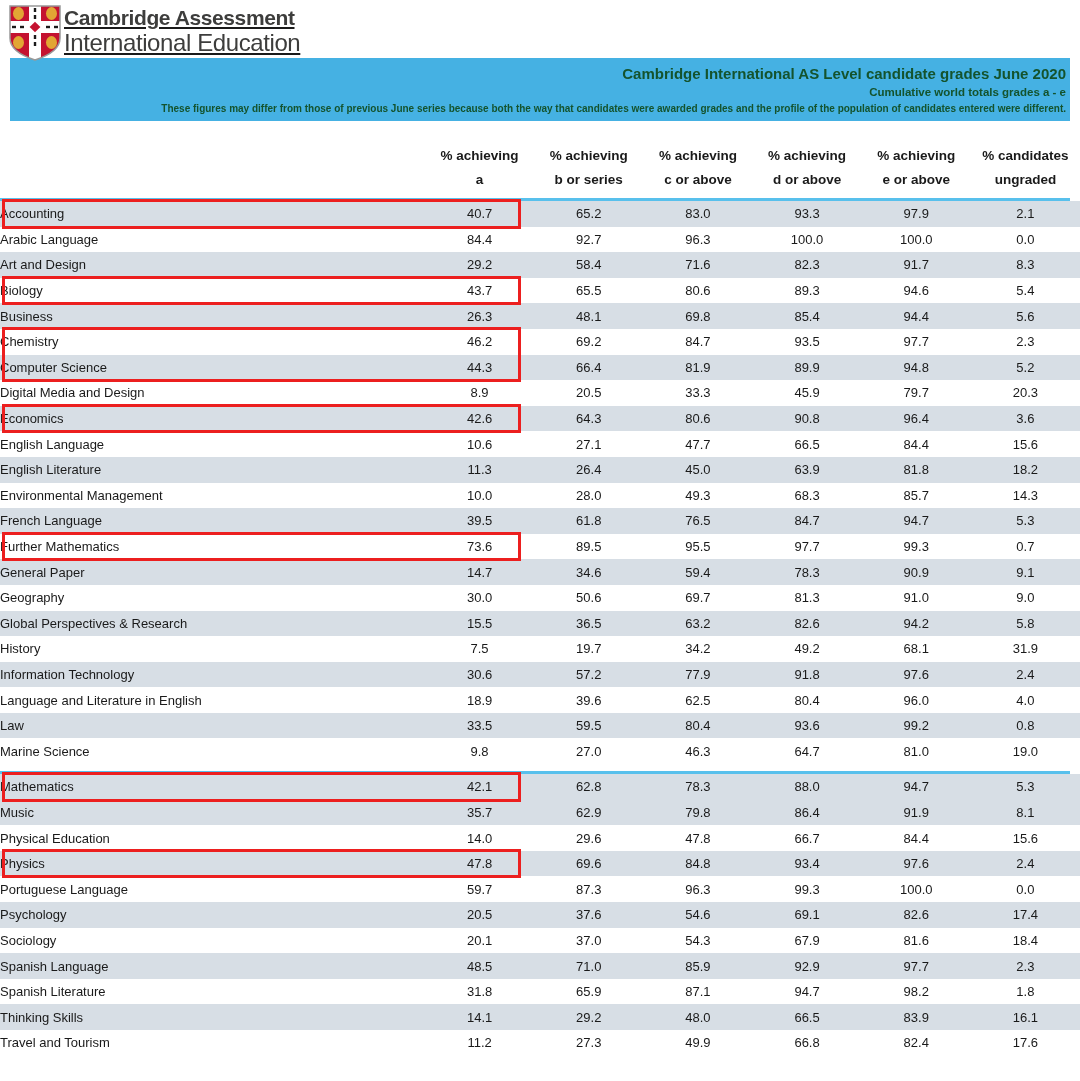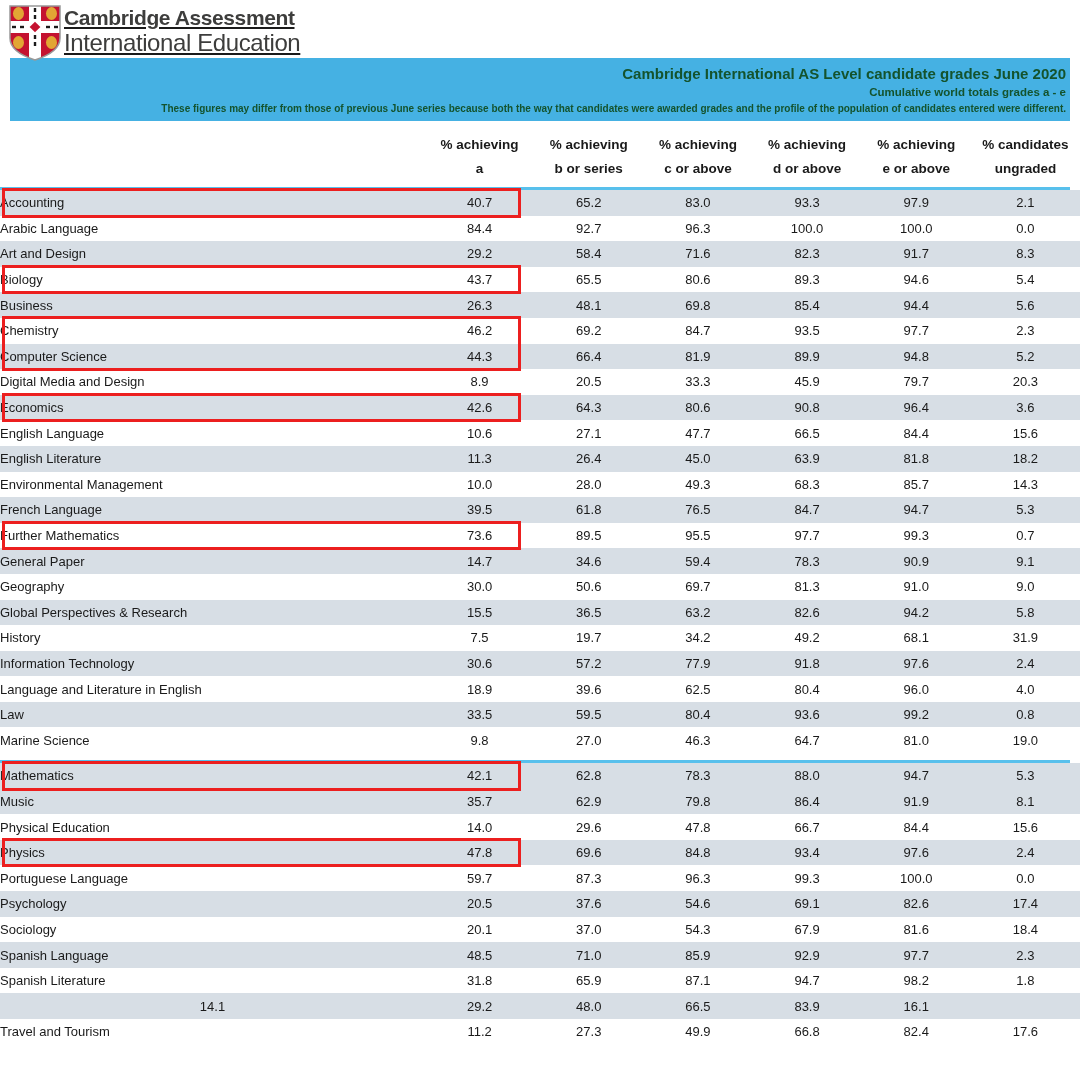--- a/index.html
+++ b/index.html
@@ -21,21 +21,21 @@
   .logo-line1 { font-size:21px; font-weight:bold; color:var(--logo-gray); line-height:25px; letter-spacing:-0.4px; }
   .logo-line2 { font-size:24px; font-weight:normal; color:var(--logo-gray); line-height:25px; letter-spacing:-0.4px; }
 
   .banner { margin:2px 10px 0 10px; background:var(--banner-blue); color:#14532d; text-align:right; padding:7px 4px 7px; }
   .banner-title { font-size:15px; font-weight:bold; line-height:17px; }
   .banner-subtitle { font-size:11.5px; font-weight:bold; line-height:13px; margin-top:4px; }
   .banner-note { font-size:10px; font-weight:bold; line-height:11px; margin-top:4px; }
 
   .grid-row { display:grid; grid-template-columns:425px repeat(6, 1fr); }
 
-  .thead { margin-top:9px; padding:3px 0 6px; }
+  .thead { margin-top:20px; padding:3px 0 6px; }
   .hcell { text-align:center; font-weight:bold; font-size:13.5px; }
   .hcell div { line-height:24px; }
 
   .rule { height:3px; background:var(--rule-blue); margin-right:10px; }
   .page-break { height:7px; background:#fff; }
 
   .row { height:25.6px; align-items:center; position:relative; font-size:13px; }
   .row.shaded { background:var(--row-shade); }
   .cell.subject { white-space:nowrap; }
   .cell.num { text-align:center; }
@@ -401,20 +401,21 @@
         <div class="row grid-row plain">
     <div class="cell subject">Spanish Literature</div>
   <div class="cell num">31.8</div>
           <div class="cell num">65.9</div>
           <div class="cell num">87.1</div>
           <div class="cell num">94.7</div>
           <div class="cell num">98.2</div>
           <div class="cell num">1.8</div>
         </div>
         <div class="row grid-row shaded">
+    <div class="cell subject">Thinking Skills</div>
   <div class="cell num">14.1</div>
           <div class="cell num">29.2</div>
           <div class="cell num">48.0</div>
           <div class="cell num">66.5</div>
           <div class="cell num">83.9</div>
           <div class="cell num">16.1</div>
         </div>
         <div class="row grid-row plain">
     <div class="cell subject">Travel and Tourism</div>
   <div class="cell num">11.2</div>

